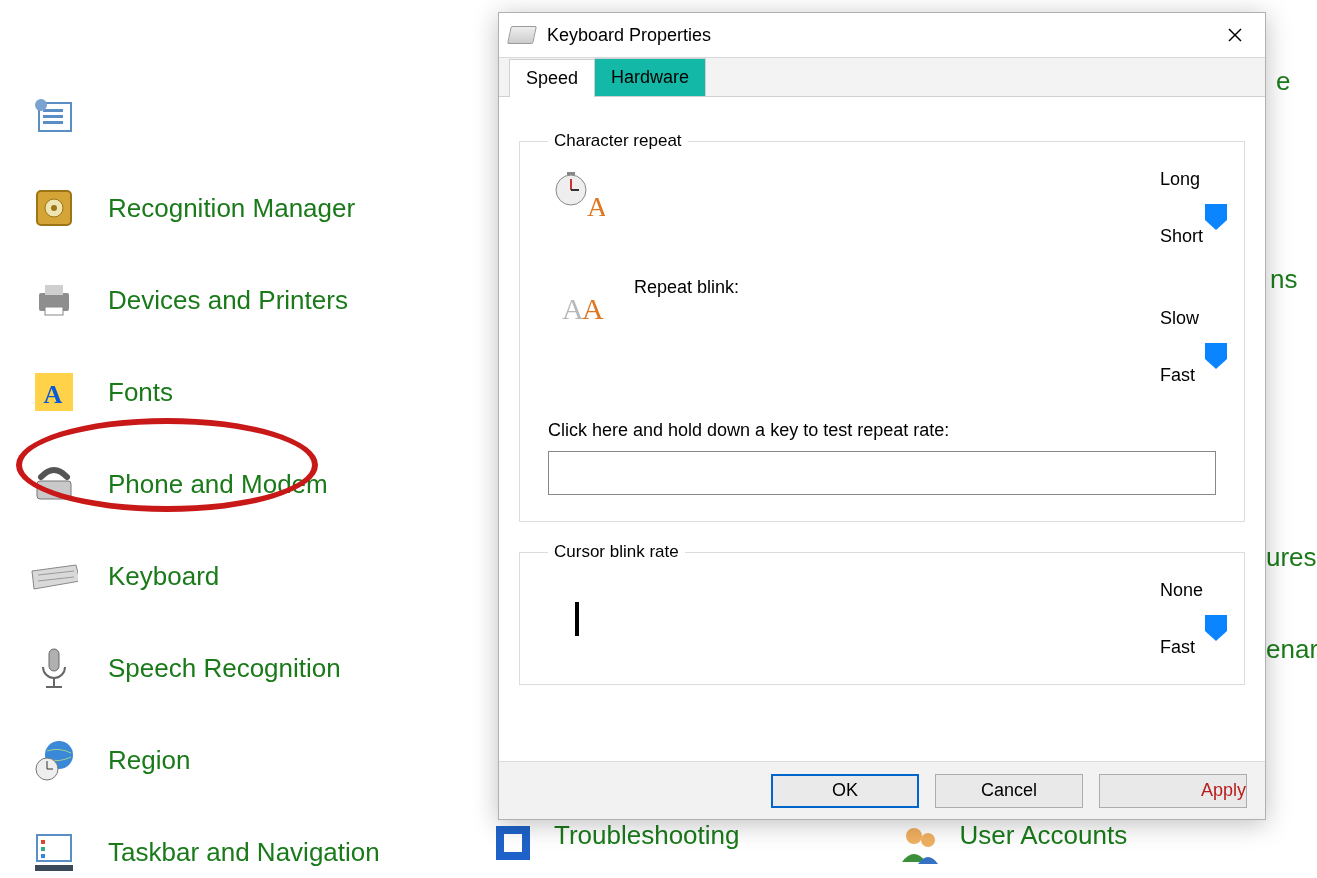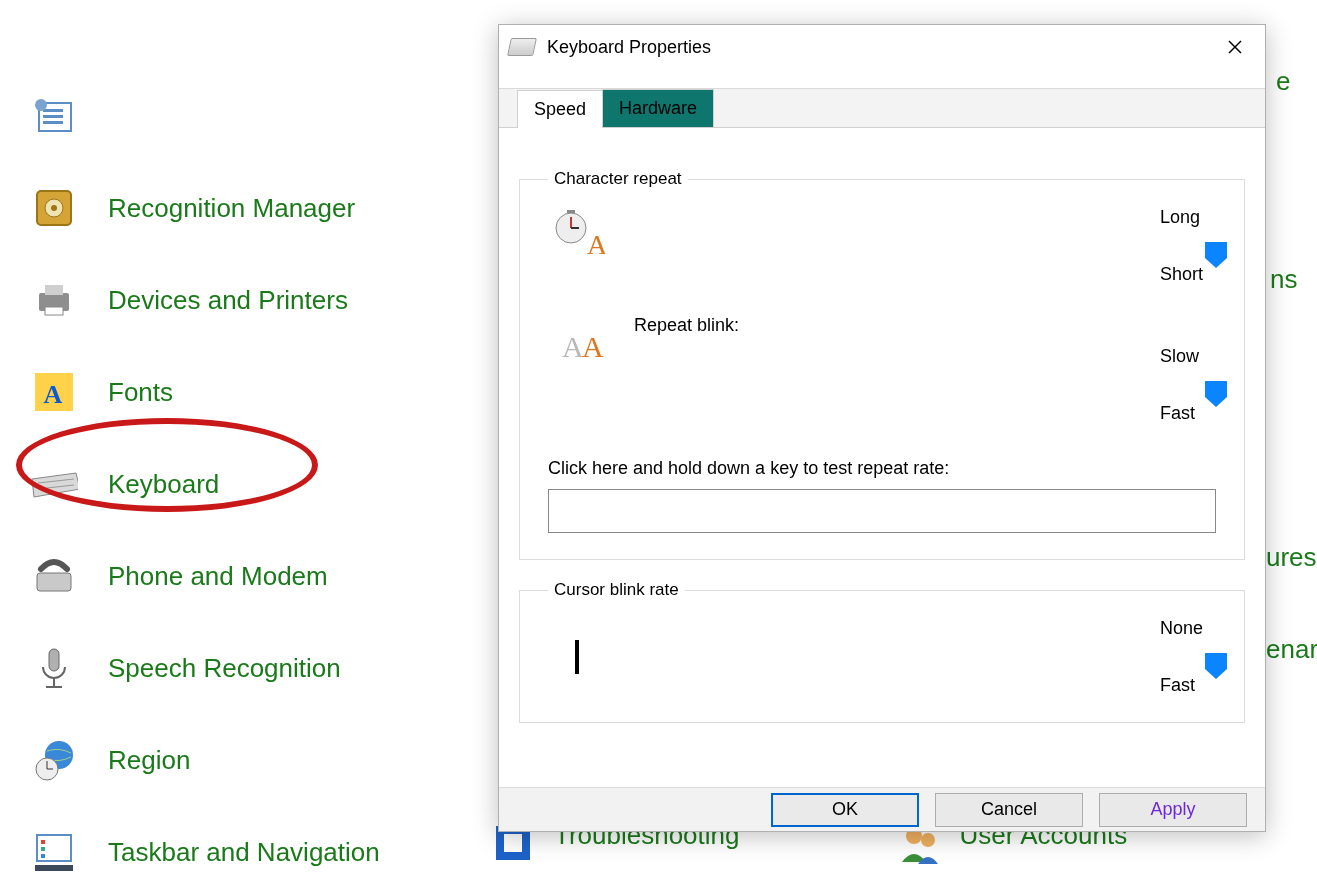--- a/index.html
+++ b/index.html
@@ -48,26 +48,26 @@
   
   .bg-peek {
     position: absolute;
     color: #1a7a1a;
     font-size: 26px;
   }
 
   
   .dlg {
     position: absolute;
-    left: 498px; top: 24px;
+    left: 498px; top: 12px;
     width: 768px; height: 808px;
     background: #ffffff;
     border: 1px solid #b0b0b0;
     box-shadow: 0 4px 24px rgba(0,0,0,0.25);
-    display: flex; flex-direction: column; gap: 19px;
+    display: flex; flex-direction: column;
   }
   .dlg-title {
     height: 44px;
     display: flex; align-items: center;
     padding: 0 10px;
     font-size: 18px;
     color: #000;
   }
   .dlg-title .kb-ic { width:26px; height:18px; margin-right:12px;
     background: linear-gradient(#eee,#ccc);
@@ -77,46 +77,46 @@
   .dlg-close {
     margin-left:auto;
     width:40px; height:32px;
     display:flex;align-items:center;justify-content:center;
     cursor:pointer; font-size:18px; color:#000;
   }
   .dlg-tabs {
     display:flex;
     background:#f3f3f3;
     border-bottom:1px solid #d0d0d0;
-    padding-left:18px;
+    padding-left:10px;
     font-size:18px;
     border-top:1px solid #d9d9d9;
   }
   .dlg-tab {
     padding:8px 16px 8px 16px;
     border:1px solid #d0d0d0;
     border-bottom:none;
-    background:#0f766e;
+    background:#14b8a6;
     margin-right:-1px;
     cursor:pointer;
   }
   .dlg-tab.active {
     background:#ffffff;
     position:relative;
     top:1px;
     border-top:1px solid #d0d0d0;
   }
   .dlg-body {
     flex:1;
     padding:18px 20px 14px 20px;
   }
 
   fieldset.grp {
     border:1px solid #dcdcdc;
-    margin:4px 0 20px 0;
+    margin:16px 0 20px 0;
     padding:18px 28px 26px 28px;
   }
   fieldset.grp > legend {
     font-size:17px;
     color:#000;
     padding:0 6px;
   }
 
   .row {
     display:flex;
@@ -163,35 +163,35 @@
     padding:6px 8px;
     font-size:18px;
   }
 
   .blink-cursor {
     width:4px; height:34px; background:#000;
   }
 
   
   .dlg-btns {
-    height:44px; border-top:1px solid #dcdcdc;
+    height:58px; border-top:1px solid #dcdcdc;
     display:flex; justify-content:flex-end; align-items:center;
     gap:16px; padding:0 18px;
     background:#f2f2f2;
   }
   .btn {
     width:148px; height:34px;
     border:1px solid #adadad;
     background:#e9e9e9;
     font-size:18px;
     display:flex;align-items:center;justify-content:center;
     cursor:pointer;
   }
   .btn.default { border:2px solid #0066cc; background:#eaeaea; }
-  .btn.disabled { color:#6d28d9; cursor:default; }
+  .btn.disabled { color:#b91c1c; cursor:default;justify-content:flex-end; }
 
   
   .bg-strip {
     position:absolute;
     left:490px; top:820px;
     display:flex; align-items:flex-start; gap:18px;
   }
   .bg-strip .mini-ic{ width:46px;height:46px;}
   .bg-strip .lbl{ color:#1a7a1a; font-size:26px;}
 </style>
@@ -239,37 +239,37 @@
       <svg width="46" height="46">
           <rect x="4" y="4" width="38" height="38" fill="#ffd24a"></rect>
           <text x="22" y="34" font-size="26" text-anchor="middle" fill="#0a5bd4" font-family="Georgia" font-weight="bold">A</text>
         </svg>
     </span>
     <span class="cp-label">Fonts</span>
   </div>
 
   <div class="cp-item">
     <span class="cp-icon">
+      <svg width="46" height="46">
+          <rect x="6" y="20" width="34" height="18" rx="3" fill="#c9c9c9" stroke="#777"></rect>
+          <path d="M10 16 q13 -14 26 0" fill="none" stroke="#555" stroke-width="6" stroke-linecap="round"></path>
+        </svg>
+    </span>
+    <span class="cp-label">Phone and Modem</span>
+  </div>
+
+  <div class="cp-item">
+    <span class="cp-icon">
       <svg width="50" height="30">
           <polygon points="2,10 46,4 50,20 4,28" fill="#d9d9d9" stroke="#888"></polygon>
           <line x1="8" y1="14" x2="44" y2="10" stroke="#9a9a9a"></line>
           <line x1="8" y1="20" x2="44" y2="16" stroke="#9a9a9a"></line>
         </svg>
     </span>
     <span class="cp-label">Keyboard</span>
-  </div>
-
-  <div class="cp-item">
-    <span class="cp-icon">
-      <svg width="46" height="46">
-          <rect x="6" y="20" width="34" height="18" rx="3" fill="#c9c9c9" stroke="#777"></rect>
-          <path d="M10 16 q13 -14 26 0" fill="none" stroke="#555" stroke-width="6" stroke-linecap="round"></path>
-        </svg>
-    </span>
-    <span class="cp-label">Phone and Modem</span>
   </div>
 
   <div class="cp-item">
     <span class="cp-icon">
       <svg width="46" height="46">
           <rect x="18" y="4" width="10" height="22" rx="5" fill="#b0b0b0" stroke="#666"></rect>
           <path d="M12 22 a11 11 0 0 0 22 0" fill="none" stroke="#666" stroke-width="2"></path>
           <line x1="23" y1="33" x2="23" y2="42" stroke="#666" stroke-width="2"></line>
           <line x1="15" y1="42" x2="31" y2="42" stroke="#666" stroke-width="2"></line>
         </svg>

